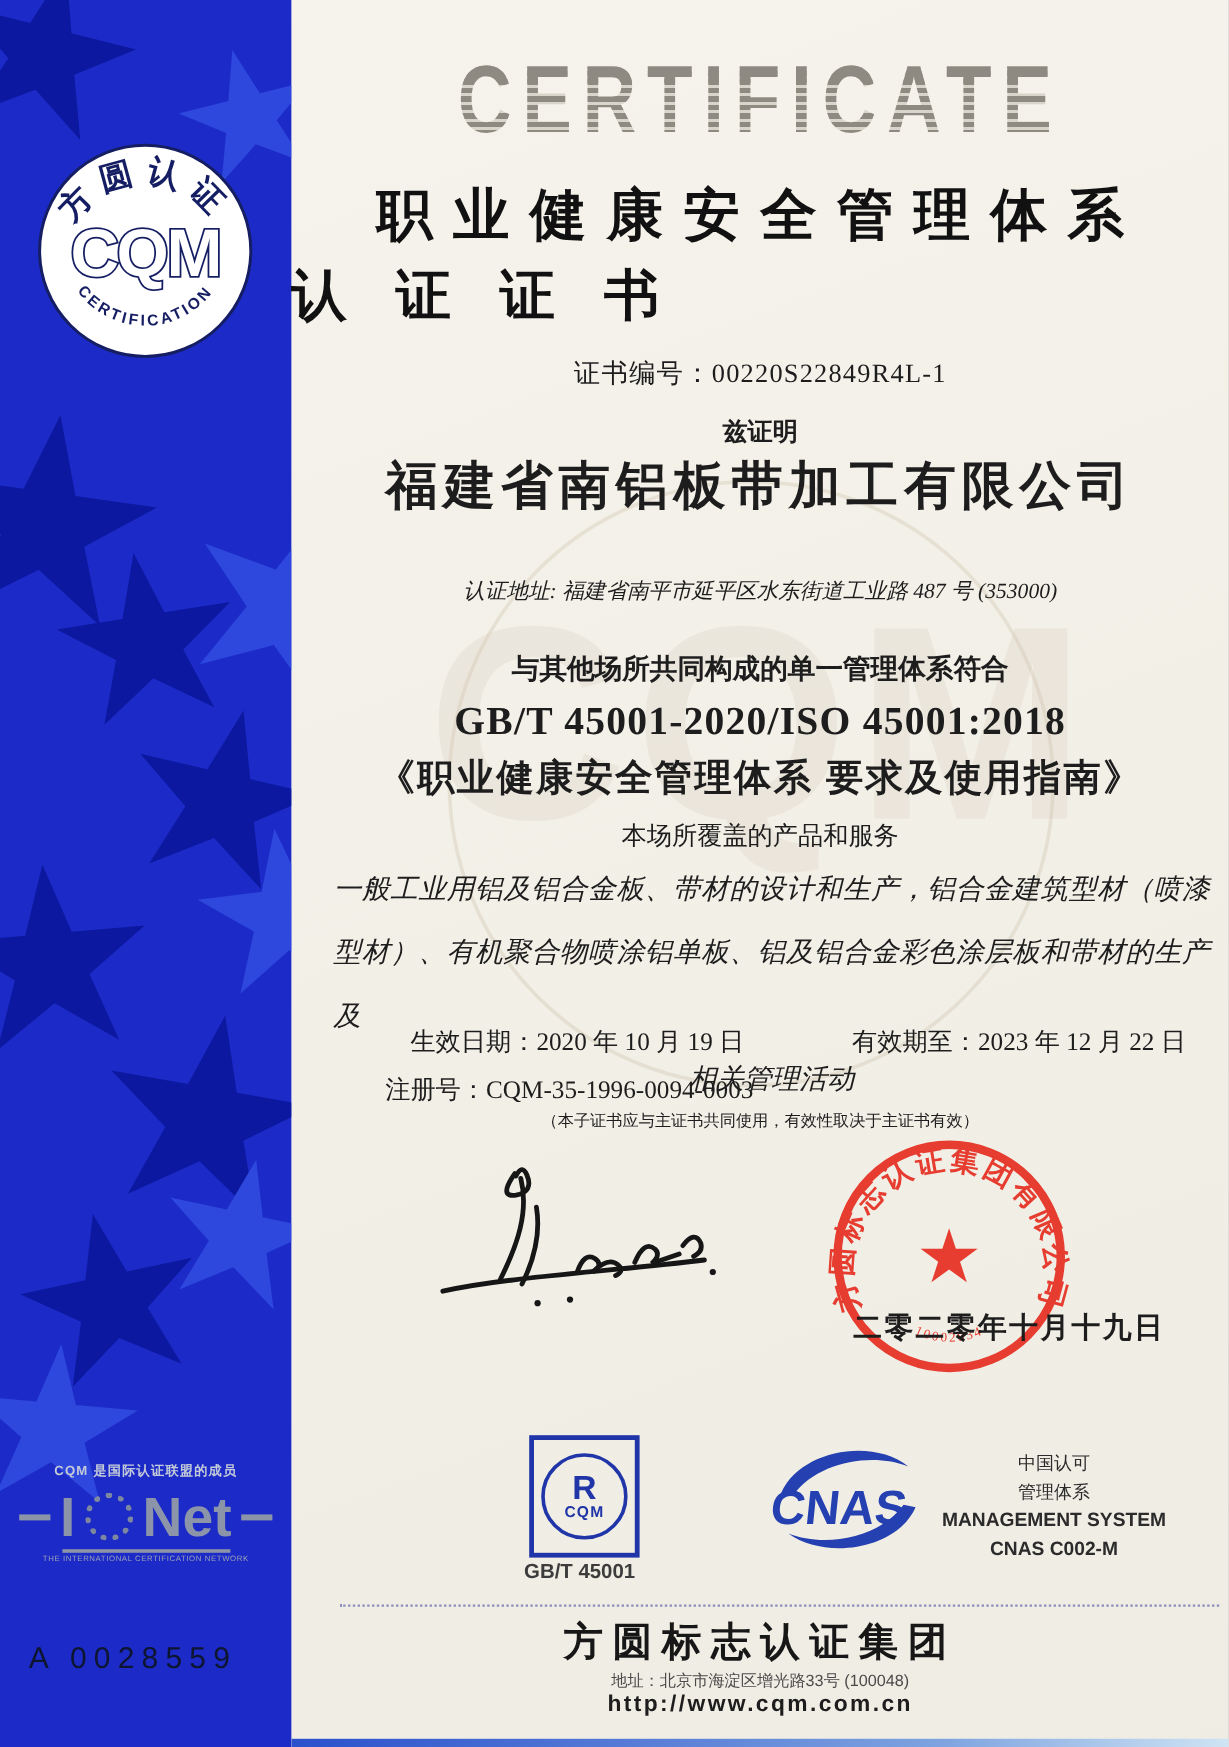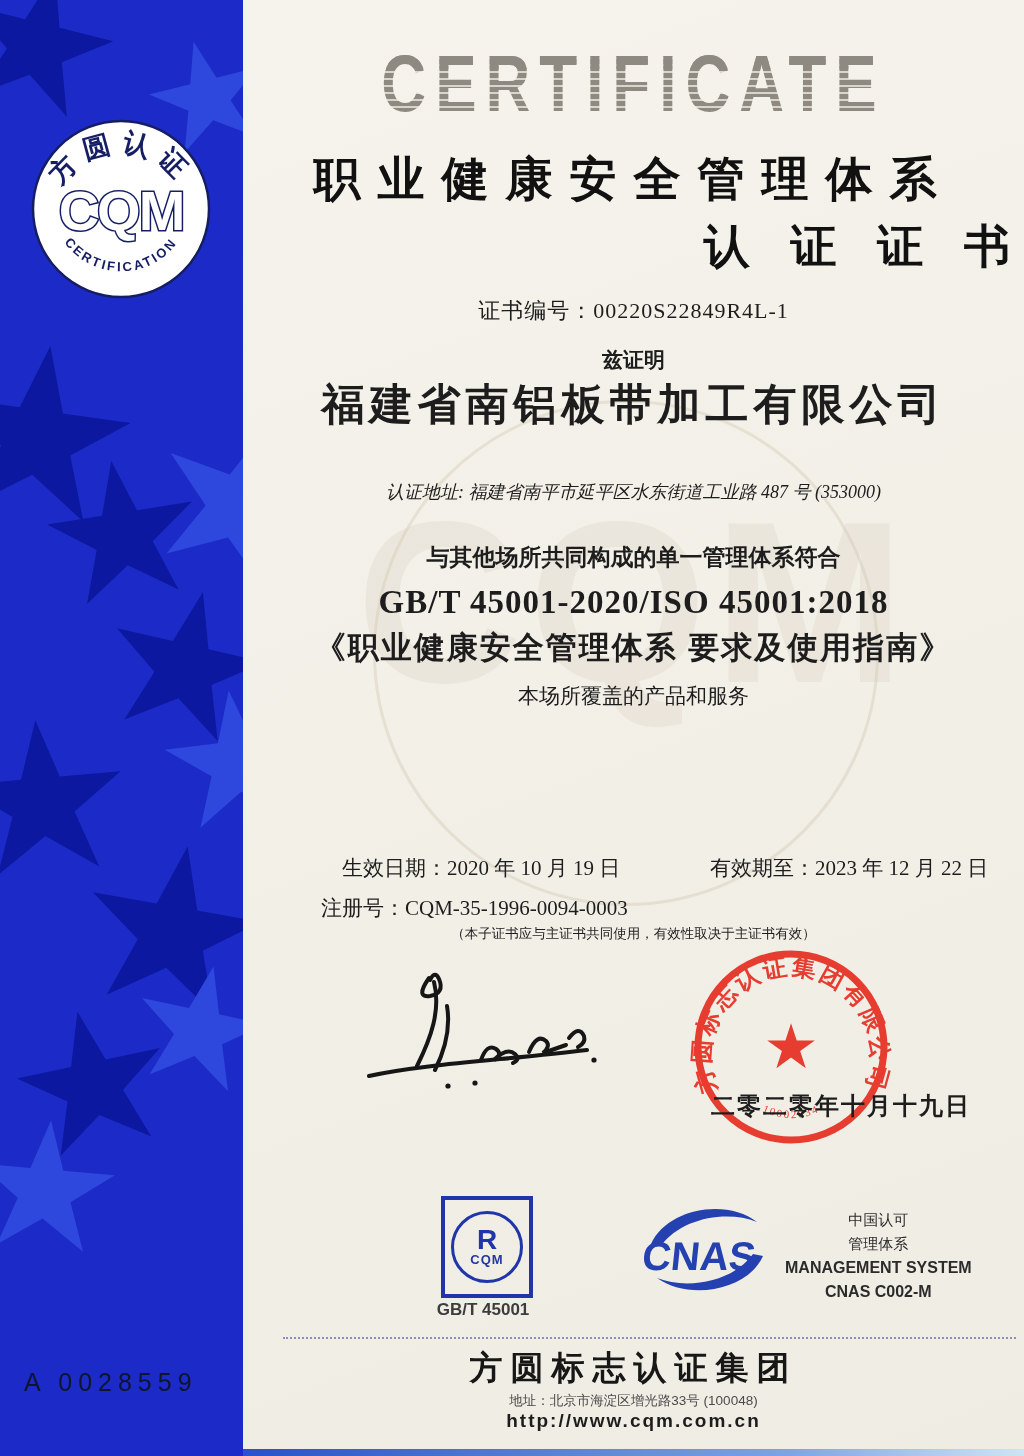--- a/index.html
+++ b/index.html
@@ -29,21 +29,21 @@
   .wm-text{position:absolute;left:0;right:0;top:470px;text-align:center;font-family:"Liberation Sans","DejaVu Sans",sans-serif;
         font-weight:900;font-size:230px;color:rgba(208,198,176,.22);letter-spacing:6px;}
   .cert-head{position:absolute;left:0;right:0;top:38px;text-align:center;
         font-family:"Liberation Sans","DejaVu Sans",sans-serif;font-weight:700;font-size:62px;letter-spacing:9px;
         transform:scaleY(1.28);transform-origin:top;
         background-image:linear-gradient(to bottom,#8e8a81 0 34%,rgba(0,0,0,0) 34%),
           repeating-linear-gradient(to bottom,#8e8a81 0 3.5px,#d9d5cb 3.5px 5.5px);
         -webkit-background-clip:text;background-clip:text;color:transparent;}
   .title1{position:absolute;left:0;right:0;top:148px;text-align:center;
         font-family:"Liberation Sans","DejaVu Sans",sans-serif;font-weight:900;font-size:47px;letter-spacing:17px;color:#111;}
-  .title2{position:absolute;left:0;right:0;top:216px;text-align:right;
+  .title2{position:absolute;left:0;right:0;top:216px;text-align:left;
         font-family:"Liberation Sans","DejaVu Sans",sans-serif;font-weight:900;font-size:46px;letter-spacing:14px;color:#111;}
   .line{position:absolute;left:0;right:0;text-align:center;}
   .certno{top:296px;font-size:22px;letter-spacing:1px;}
   .attest{top:346px;font-size:21px;font-weight:700;}
   .company{top:376px;font-size:43px;letter-spacing:5px;font-weight:600;}
   .addr{top:480px;font-size:18px;font-style:italic;}
   .conf{top:542px;font-size:23px;font-weight:600;}
   .stdcode{top:584px;font-size:33px;font-weight:700;letter-spacing:1px;}
   .stdname{top:627px;font-family:"Liberation Sans","DejaVu Sans",sans-serif;font-weight:900;font-size:31px;letter-spacing:2px;}
   .scopehead{top:682px;font-size:21px;}
@@ -105,20 +105,32 @@
       </defs>
       <text font-family="Liberation Sans, DejaVu Sans, sans-serif" font-size="27" font-weight="700" fill="#151e63" letter-spacing="9">
         <textPath href="#arcTop" startOffset="50%" text-anchor="middle">方圆认证</textPath>
       </text>
       <text x="91" y="112" text-anchor="middle" font-family="Liberation Sans, DejaVu Sans, sans-serif" font-size="56" font-weight="900" fill="#ffffff" stroke="#151e63" stroke-width="3" paint-order="stroke" letter-spacing="-2">CQM</text>
       <text font-family="Liberation Sans, DejaVu Sans, sans-serif" font-size="13" font-weight="700" fill="#151e63" letter-spacing="2.5">
         <textPath href="#arcBot" startOffset="50%" text-anchor="middle">CERTIFICATION</textPath>
       </text>
     </svg>
 
+    <div class="iqnet">
+      <div class="member">CQM 是国际认证联盟的成员</div>
+      <div class="iqnet-row">
+        <div class="iqnet-dash"></div>
+        <span class="iqnet-letter">I</span>
+        <span class="iqnet-q"></span>
+        <span class="iqnet-letter">Net</span>
+        <div class="iqnet-dash"></div>
+      </div>
+      <div class="iqnet-underline"></div>
+      <div class="tagline">THE INTERNATIONAL CERTIFICATION NETWORK</div>
+    </div>
 
     <div class="serial">A 0028559</div>
   </aside>
 
   <main class="paper">
 
     <div class="wm-ring"></div>
     <div class="wm-text">CQM</div>
 
     <div class="cert-head">CERTIFICATE</div>
@@ -130,20 +142,25 @@
     </div>
 
     <div class="line attest">兹证明</div>
     <div class="line company">福建省南铝板带加工有限公司</div>
     <div class="line addr">认证地址: 福建省南平市延平区水东街道工业路 487 号 (353000)</div>
     <div class="line conf">与其他场所共同构成的单一管理体系符合</div>
     <div class="line stdcode">GB/T 45001-2020/ISO 45001:2018</div>
     <div class="line stdname">《职业健康安全管理体系 要求及使用指南》</div>
     <div class="line scopehead">本场所覆盖的产品和服务</div>
 
+    <div class="scope">
+      <div class="j">一般工业用铝及铝合金板、带材的设计和生产，铝合金建筑型材（喷漆</div>
+      <div class="j">型材）、有机聚合物喷涂铝单板、铝及铝合金彩色涂层板和带材的生产及</div>
+      <div class="c">相关管理活动</div>
+    </div>
 
     <div class="kv eff">
       <span>生效日期：</span><span>2020 年 10 月 19 日</span>
     </div>
     <div class="kv exp">
       <span>有效期至：</span><span>2023 年 12 月 22 日</span>
     </div>
     <div class="kv reg">
       <span>注册号：</span><span>CQM-35-1996-0094-0003</span>
     </div>

